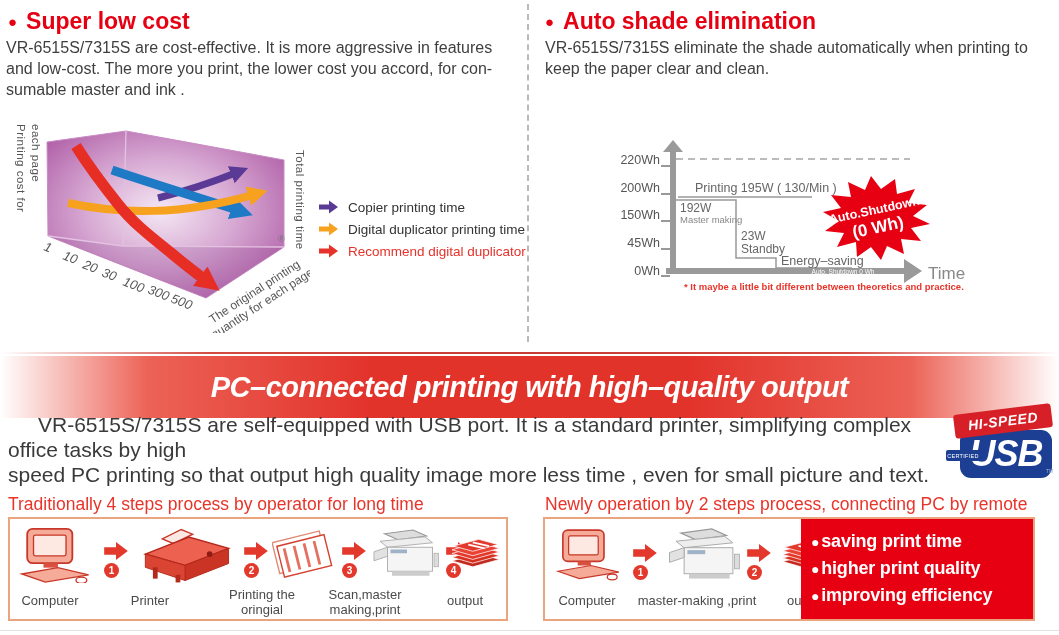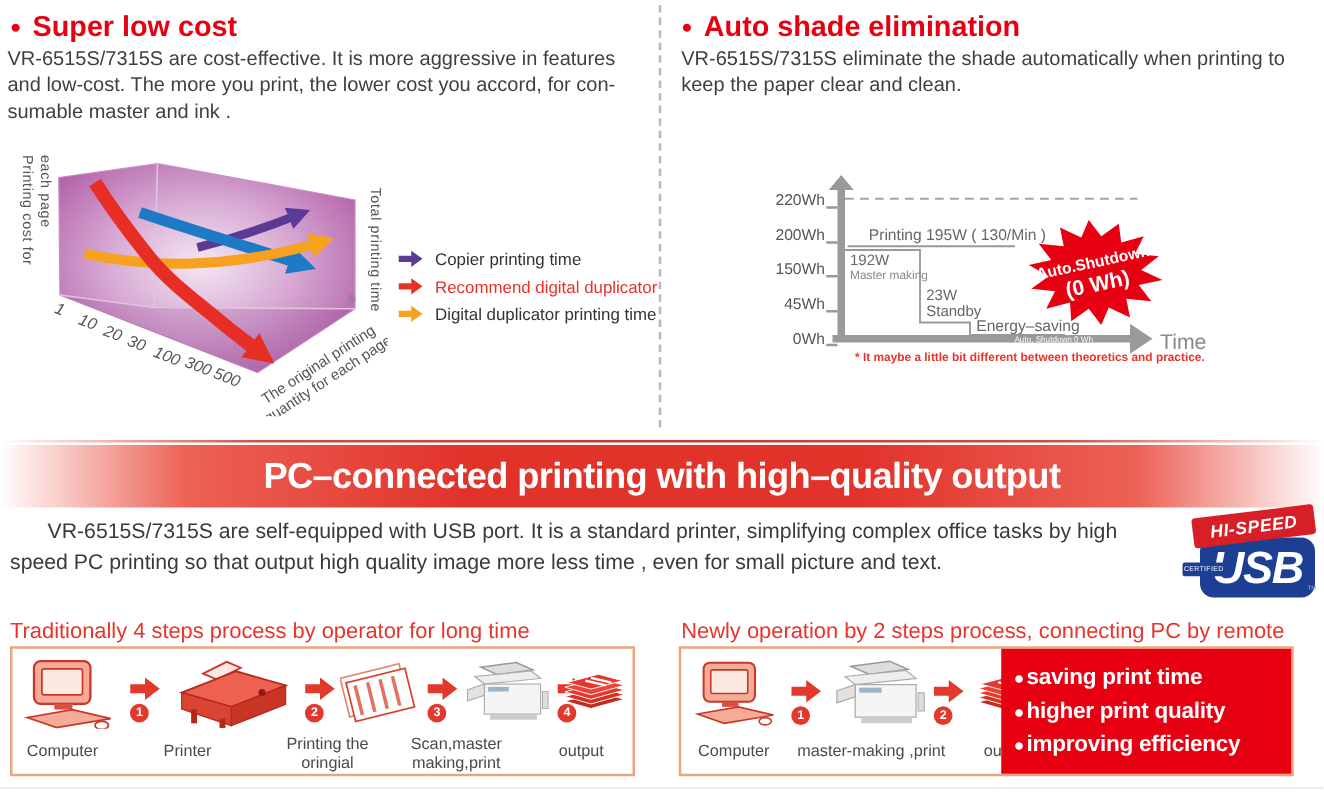--- a/index.html
+++ b/index.html
@@ -17,25 +17,25 @@
   
   .vlabel{writing-mode:vertical-lr;font-size:11.5px;color:#555;line-height:15px;letter-spacing:.5px;}
 
   
   .legend-row{display:flex;align-items:center;gap:9px;height:22px;}
   .legend-label{font-size:13.5px;color:#333;}
   .legend-label.red{color:#e5322a;}
 
   
   .banner-topline{height:2px;background:linear-gradient(to right,#fff 0%,#d24a40 20%,#c63b32 50%,#d24a40 80%,#fff 100%);}
-  .banner{height:50px;background:linear-gradient(to right,#ffffff 0%,#ec6256 14%,#e2332b 35%,#e2332b 65%,#ec6256 86%,#ffffff 100%);
-          display:flex;align-items:center;justify-content:center;}
+  .banner{height:62px;background:linear-gradient(to right,#ffffff 0%,#ec6256 14%,#e2332b 35%,#e2332b 65%,#ec6256 86%,#ffffff 100%);
+          display:flex;align-items:center;justify-content:center;font-style:italic;}
   .banner-text{color:#fff;font-weight:bold;font-size:29px;letter-spacing:-0.5px;}
 
-  .usb-par-line{font-size:17px;line-height:25px;color:#3a3a3a;width:935px;}
+  .usb-par-line{font-size:21px;line-height:25px;color:#3a3a3a;width:935px;}
   .usb-par-line.first{text-indent:30px;}
 
   
   .usb-logo{width:110px;height:82px;}
   .usb-ribbon{position:absolute;left:6px;top:5px;width:98px;height:24px;background:#d61f26;border-radius:3px;
               transform:rotate(-7deg);display:flex;align-items:center;justify-content:center;z-index:2;}
   .usb-ribbon span{color:#fff;font-weight:bold;font-style:italic;font-size:14px;letter-spacing:.5px;}
   .usb-blue{position:absolute;left:12px;top:26px;width:92px;height:48px;background:#1c3f94;border-radius:11px;z-index:1;}
   .usb-word{position:absolute;left:12px;top:26px;width:92px;height:48px;display:flex;align-items:center;justify-content:center;
             color:#fff;font-weight:bold;font-style:italic;font-size:36px;z-index:3;letter-spacing:-1px;}
@@ -129,29 +129,29 @@
 
   <div class="abs" style="left:318px;top:196px;">
     <div class="legend-row">
       <svg width="21" height="14">
           <path d="M1,4.5 h10 v-4 l9,6.5 -9,6.5 v-4 h-10 z" fill="#5b3a96"></path>
         </svg>
       <span class="legend-label">Copier printing time</span>
     </div>
     <div class="legend-row">
       <svg width="21" height="14">
+          <path d="M1,4.5 h10 v-4 l9,6.5 -9,6.5 v-4 h-10 z" fill="#f6a21f"></path>
+        </svg>
+      <span class="legend-label">Digital duplicator printing time</span>
+    </div>
+    <div class="legend-row">
+      <svg width="21" height="14">
           <path d="M1,4.5 h10 v-4 l9,6.5 -9,6.5 v-4 h-10 z" fill="#e5322a"></path>
         </svg>
       <span class="legend-label red">Recommend digital duplicator</span>
-    </div>
-    <div class="legend-row">
-      <svg width="21" height="14">
-          <path d="M1,4.5 h10 v-4 l9,6.5 -9,6.5 v-4 h-10 z" fill="#f6a21f"></path>
-        </svg>
-      <span class="legend-label">Digital duplicator printing time</span>
     </div>
   </div>
 
   <div class="abs col-divider" style="left:527px;top:4px;"></div>
 
   <div class="abs sec-title" style="left:545px;top:8px;">
     <span class="bullet">●</span>
     <span>Auto shade elimination</span>
   </div>
   <div class="abs" style="left:545px;top:37px;width:510px;">

